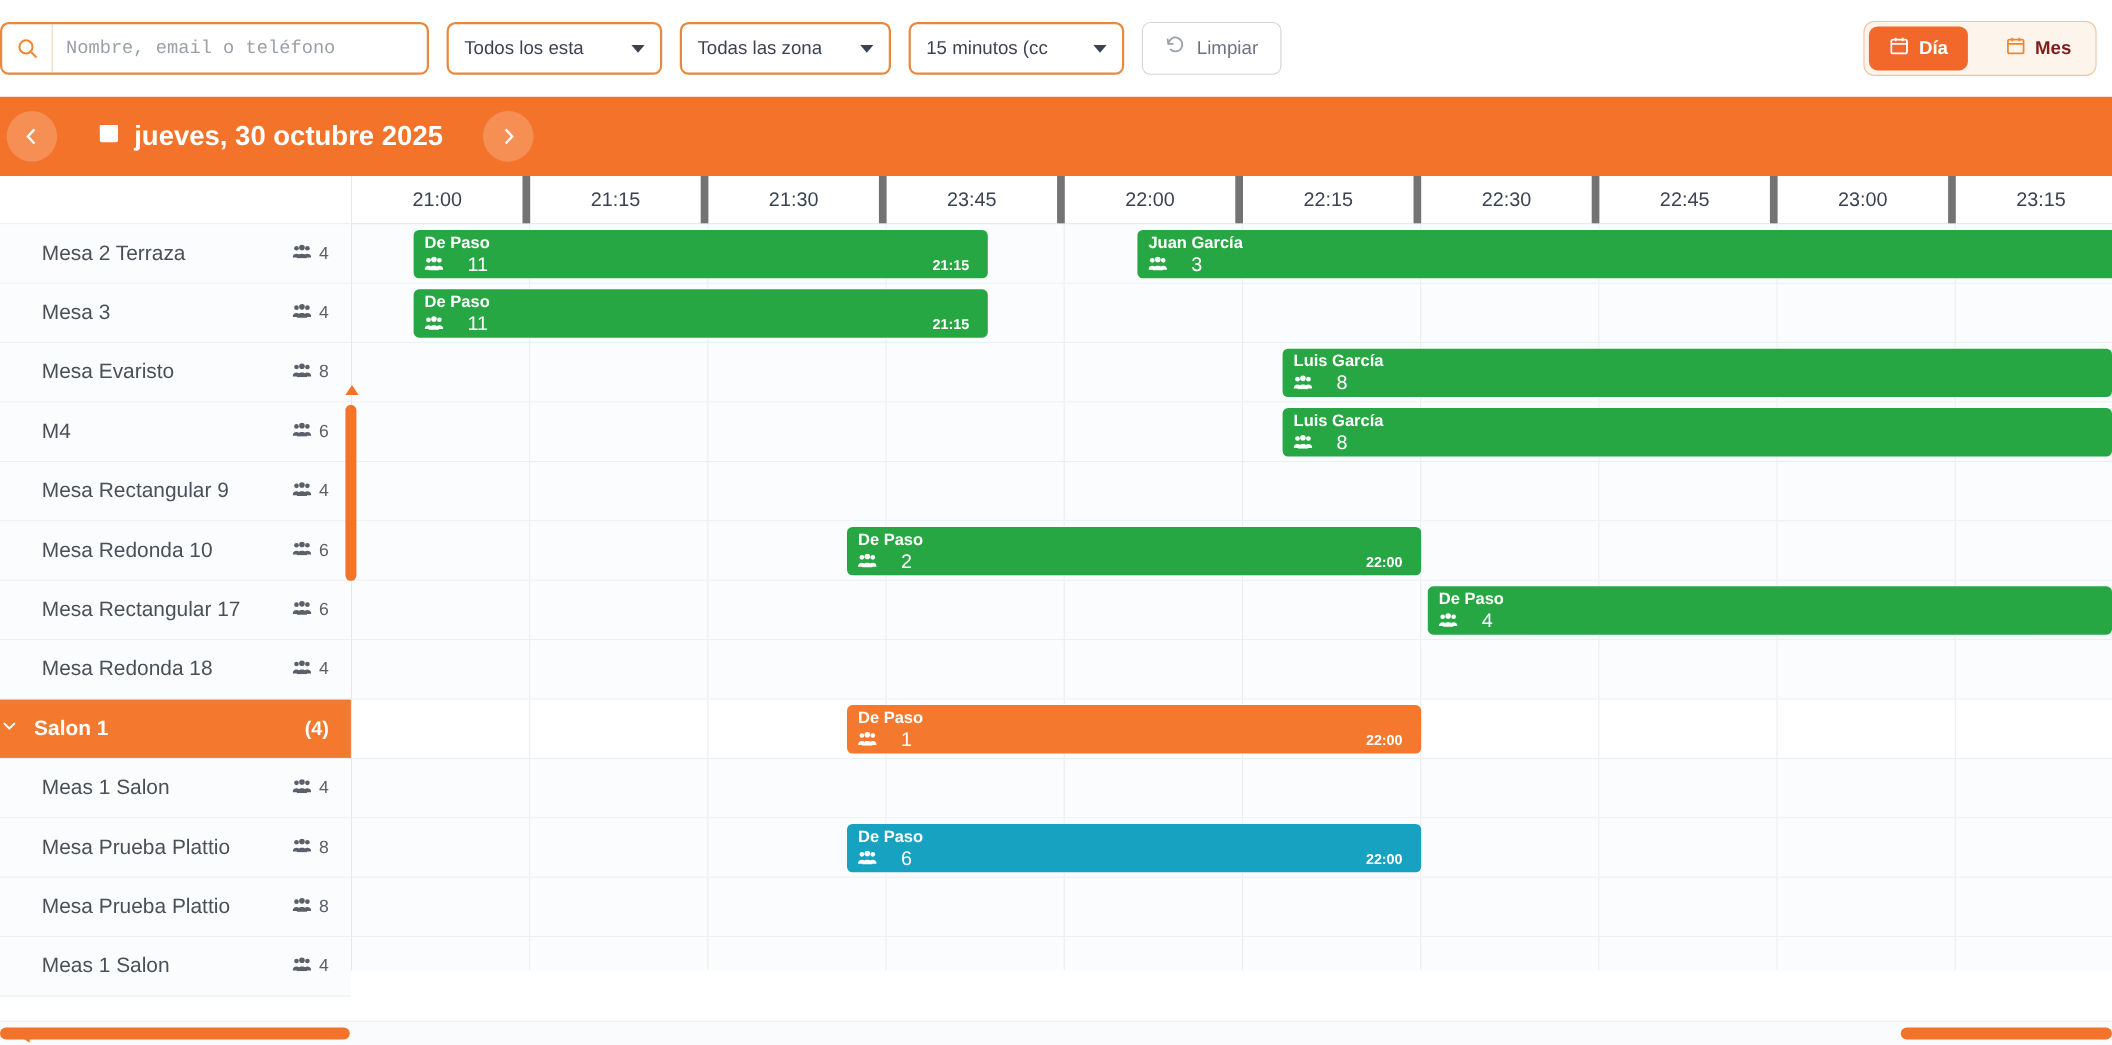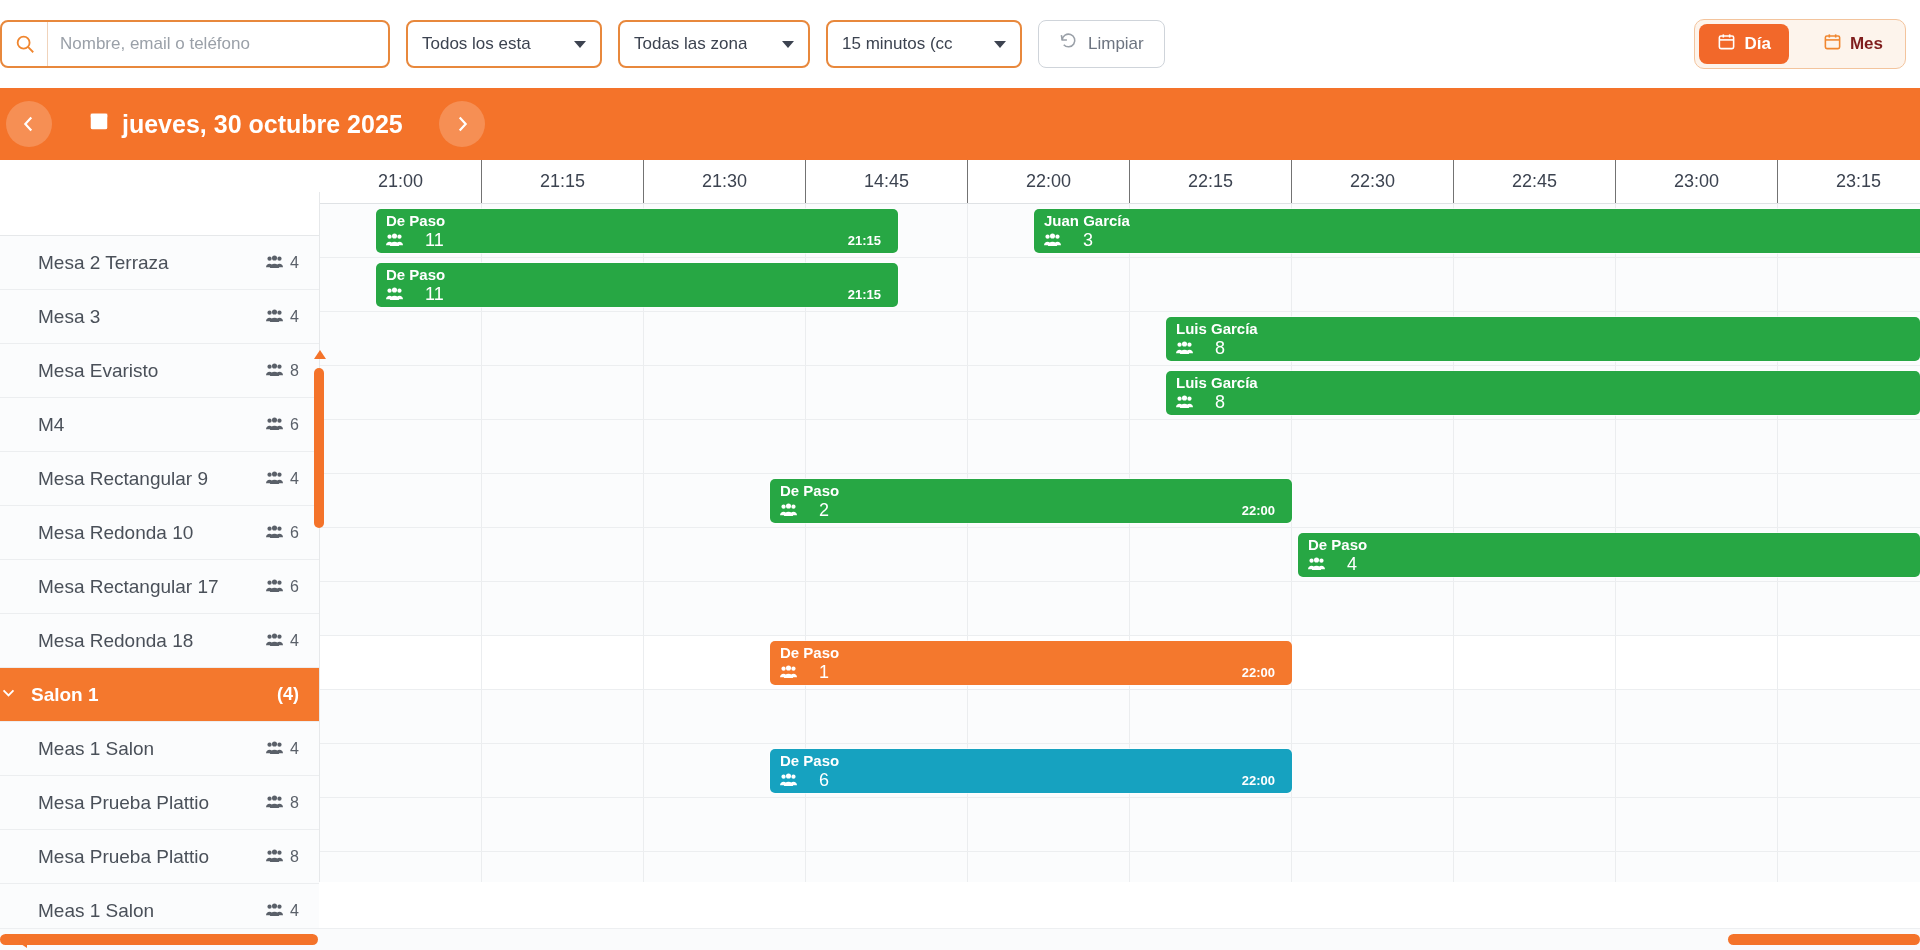--- a/index.html
+++ b/index.html
@@ -35,21 +35,21 @@
     border-right: 1px solid #f0d3bb;
     flex: 0 0 46px;
   }
   .search-icon-box svg { display: block; }
   .search-input {
     flex: 1; height: 100%;
     border: none; outline: none;
     font-size: 17px;
     color: #6d7480;
     padding: 0 12px;
-    font-family: Liberation Sans, sans-serif;
+    font-family: Liberation Mono, monospace;
     background: transparent;
   }
   .search-input::placeholder { color: #9aa0a8; }
 
   .sel {
     height: 48px;
     border: 2px solid #e8883c;
     border-radius: 8px;
     background: #fff;
     display: flex; align-items: center; justify-content: space-between;
@@ -144,21 +144,20 @@
     background: #ffffff;
   }
 
   
   .tables-col {
     width: 320px;
     flex: 0 0 320px;
     position: relative;
     background: #fff;
     border-right: 1px solid #e6e8ea;
-    margin-top: 32px;
   }
   .tables-head {
     height: 44px;
     background: #ffffff;
     border-bottom: 1px solid #e6e8ea;
   }
   .table-row {
     height: 54px;
     display: flex; align-items: center;
     justify-content: space-between;
@@ -237,21 +236,21 @@
     display: flex;
     border-bottom: 1px solid #dfe2e5;
     background: #ffffff;
   }
   .time-cell {
     flex: 0 0 162px;
     width: 162px;
     display: flex; align-items: center; justify-content: center;
     font-size: 18px;
     color: #3c4350;
-    border-right: 1px solid #737373;
+    border-right: 7px solid #737373;
   }
   .rows {
     position: relative;
   }
   .grid-row {
     height: 54px;
     display: flex;
     border-bottom: 1px solid #eceef0;
     background: #fbfcfd;
   }
@@ -587,21 +586,21 @@
     <div class="vtrack"></div>
     <div class="vthumb"></div>
 
   </div>
 
   <div class="grid-col">
     <div class="time-head" id="time-head">
         <div class="time-cell">21:00</div>
         <div class="time-cell">21:15</div>
         <div class="time-cell">21:30</div>
-        <div class="time-cell">14:45</div>
+        <div class="time-cell">23:45</div>
         <div class="time-cell">22:00</div>
         <div class="time-cell">22:15</div>
         <div class="time-cell">22:30</div>
         <div class="time-cell">22:45</div>
         <div class="time-cell">23:00</div>
         <div class="time-cell">23:15</div>
       </div>
     <div class="rows" id="grid-rows">
         <div class="grid-row">
           <div class="grid-cell"></div>

